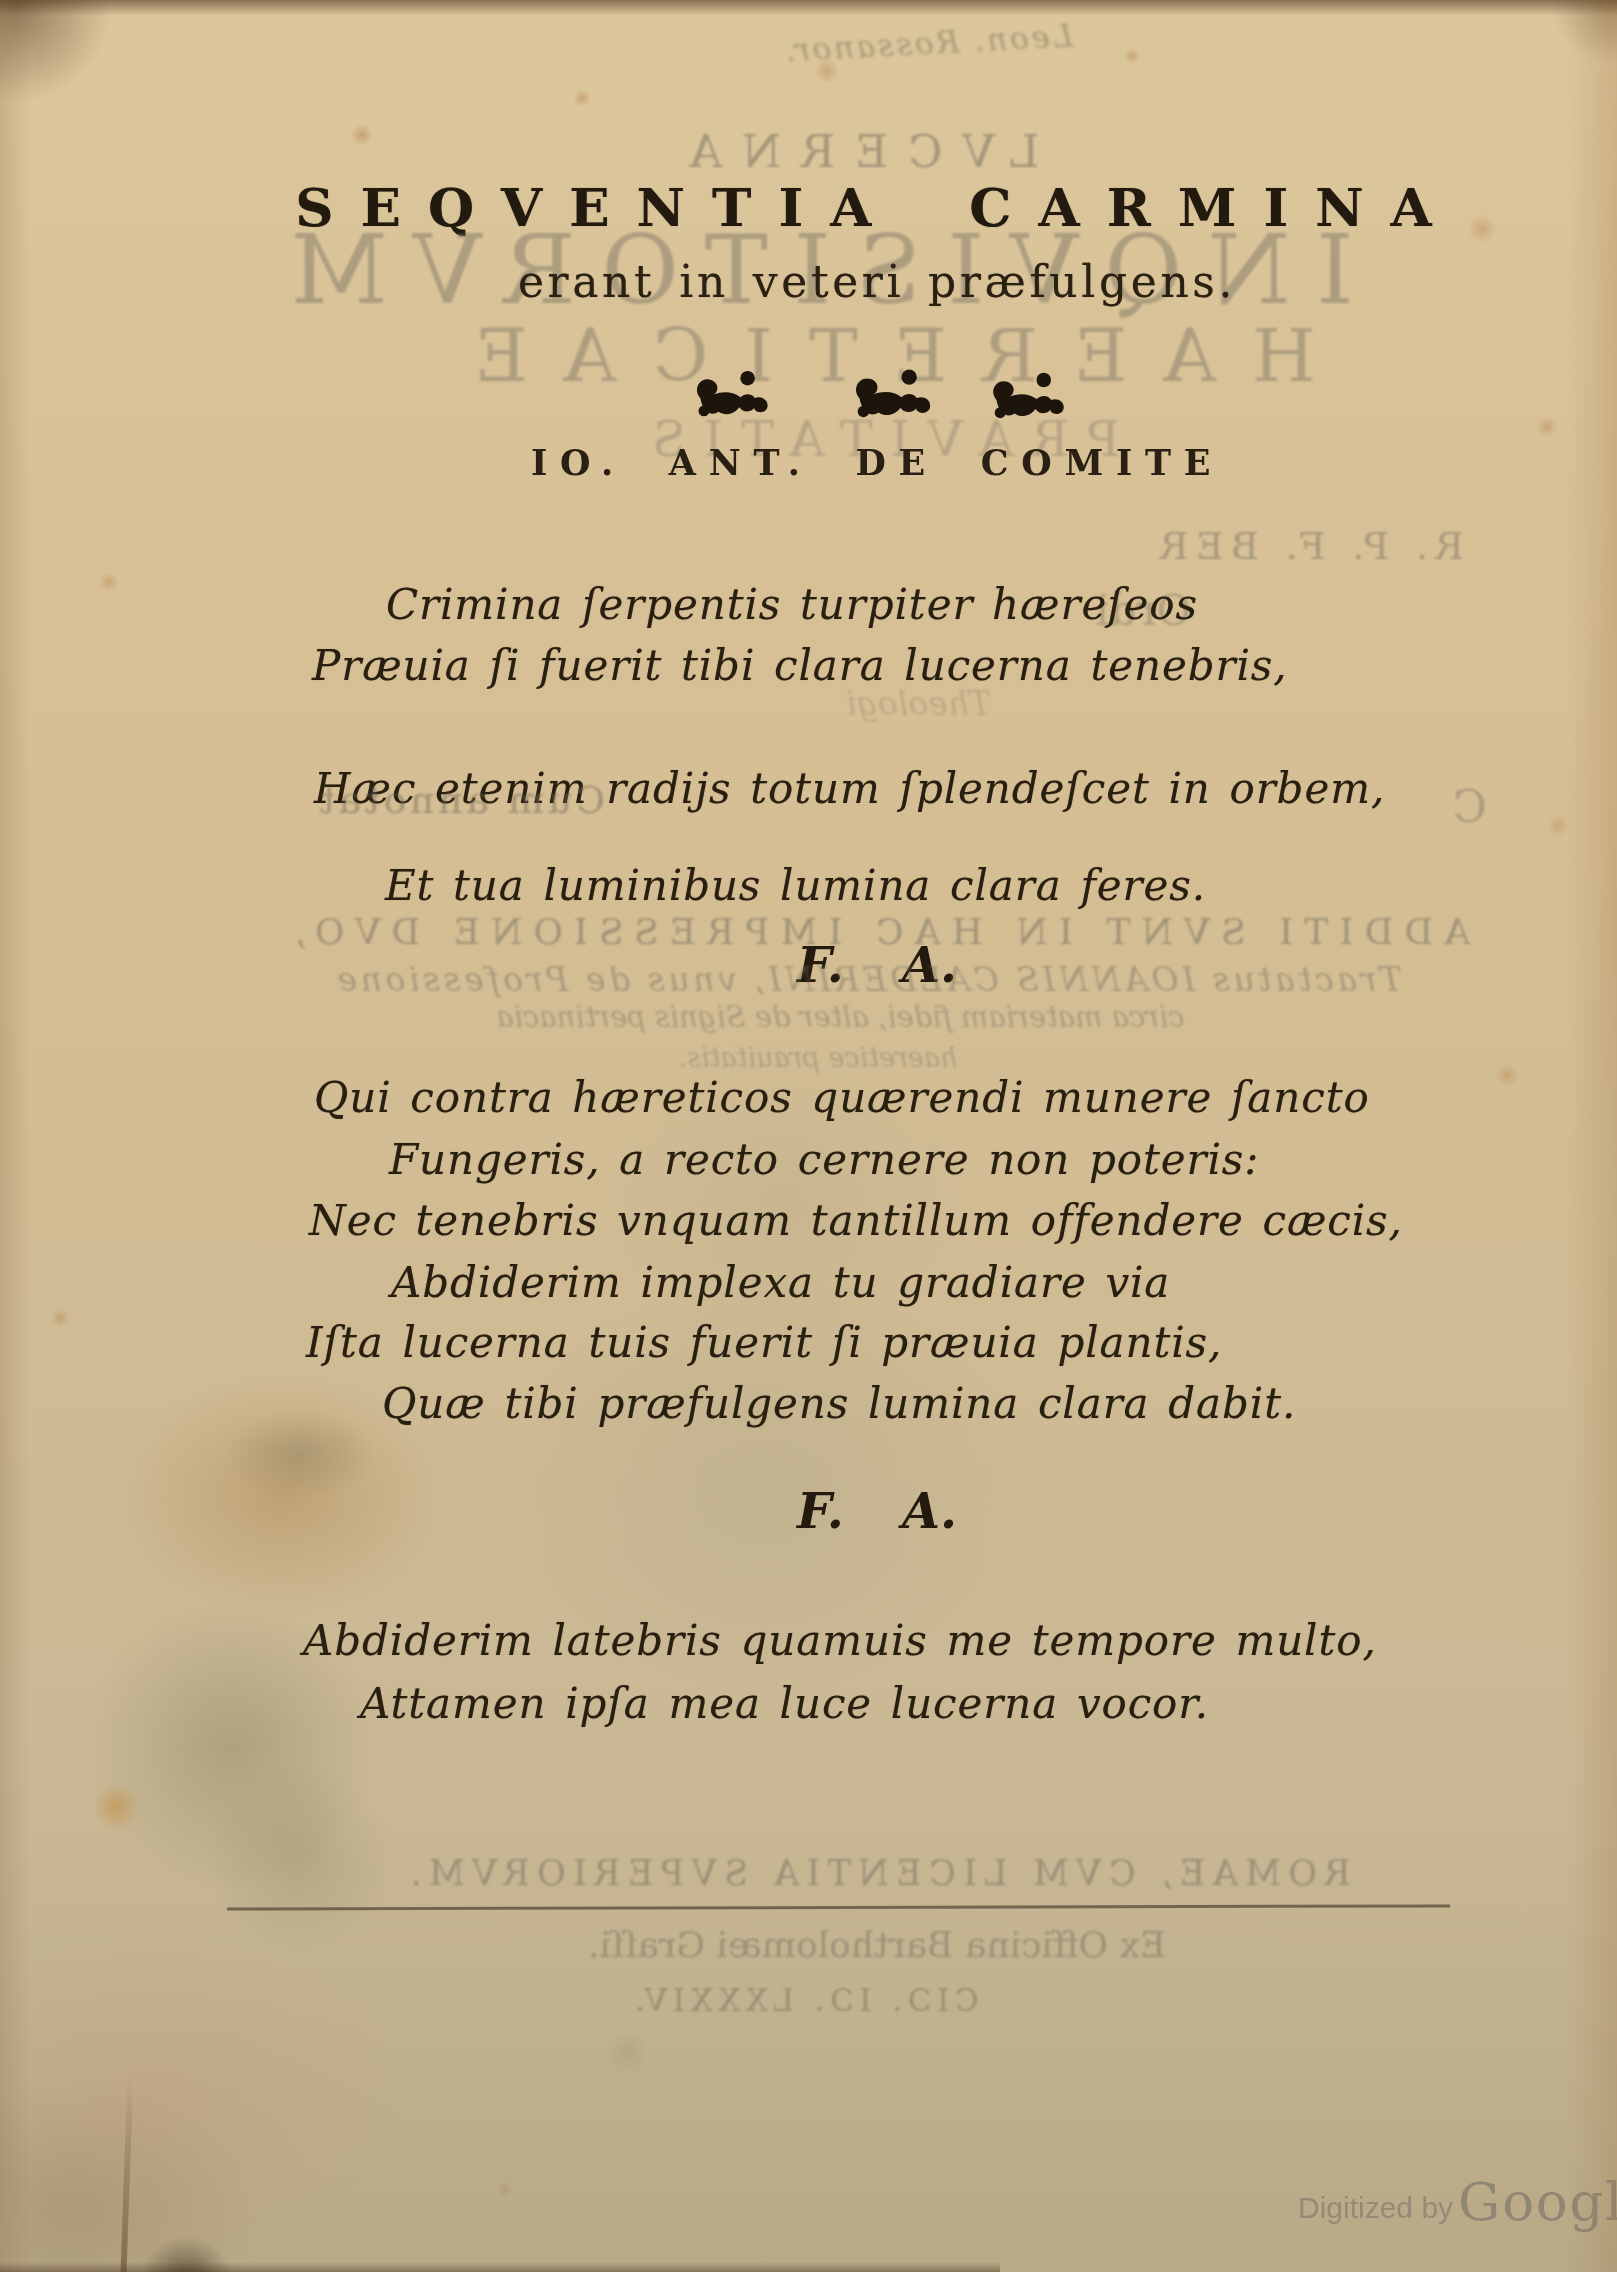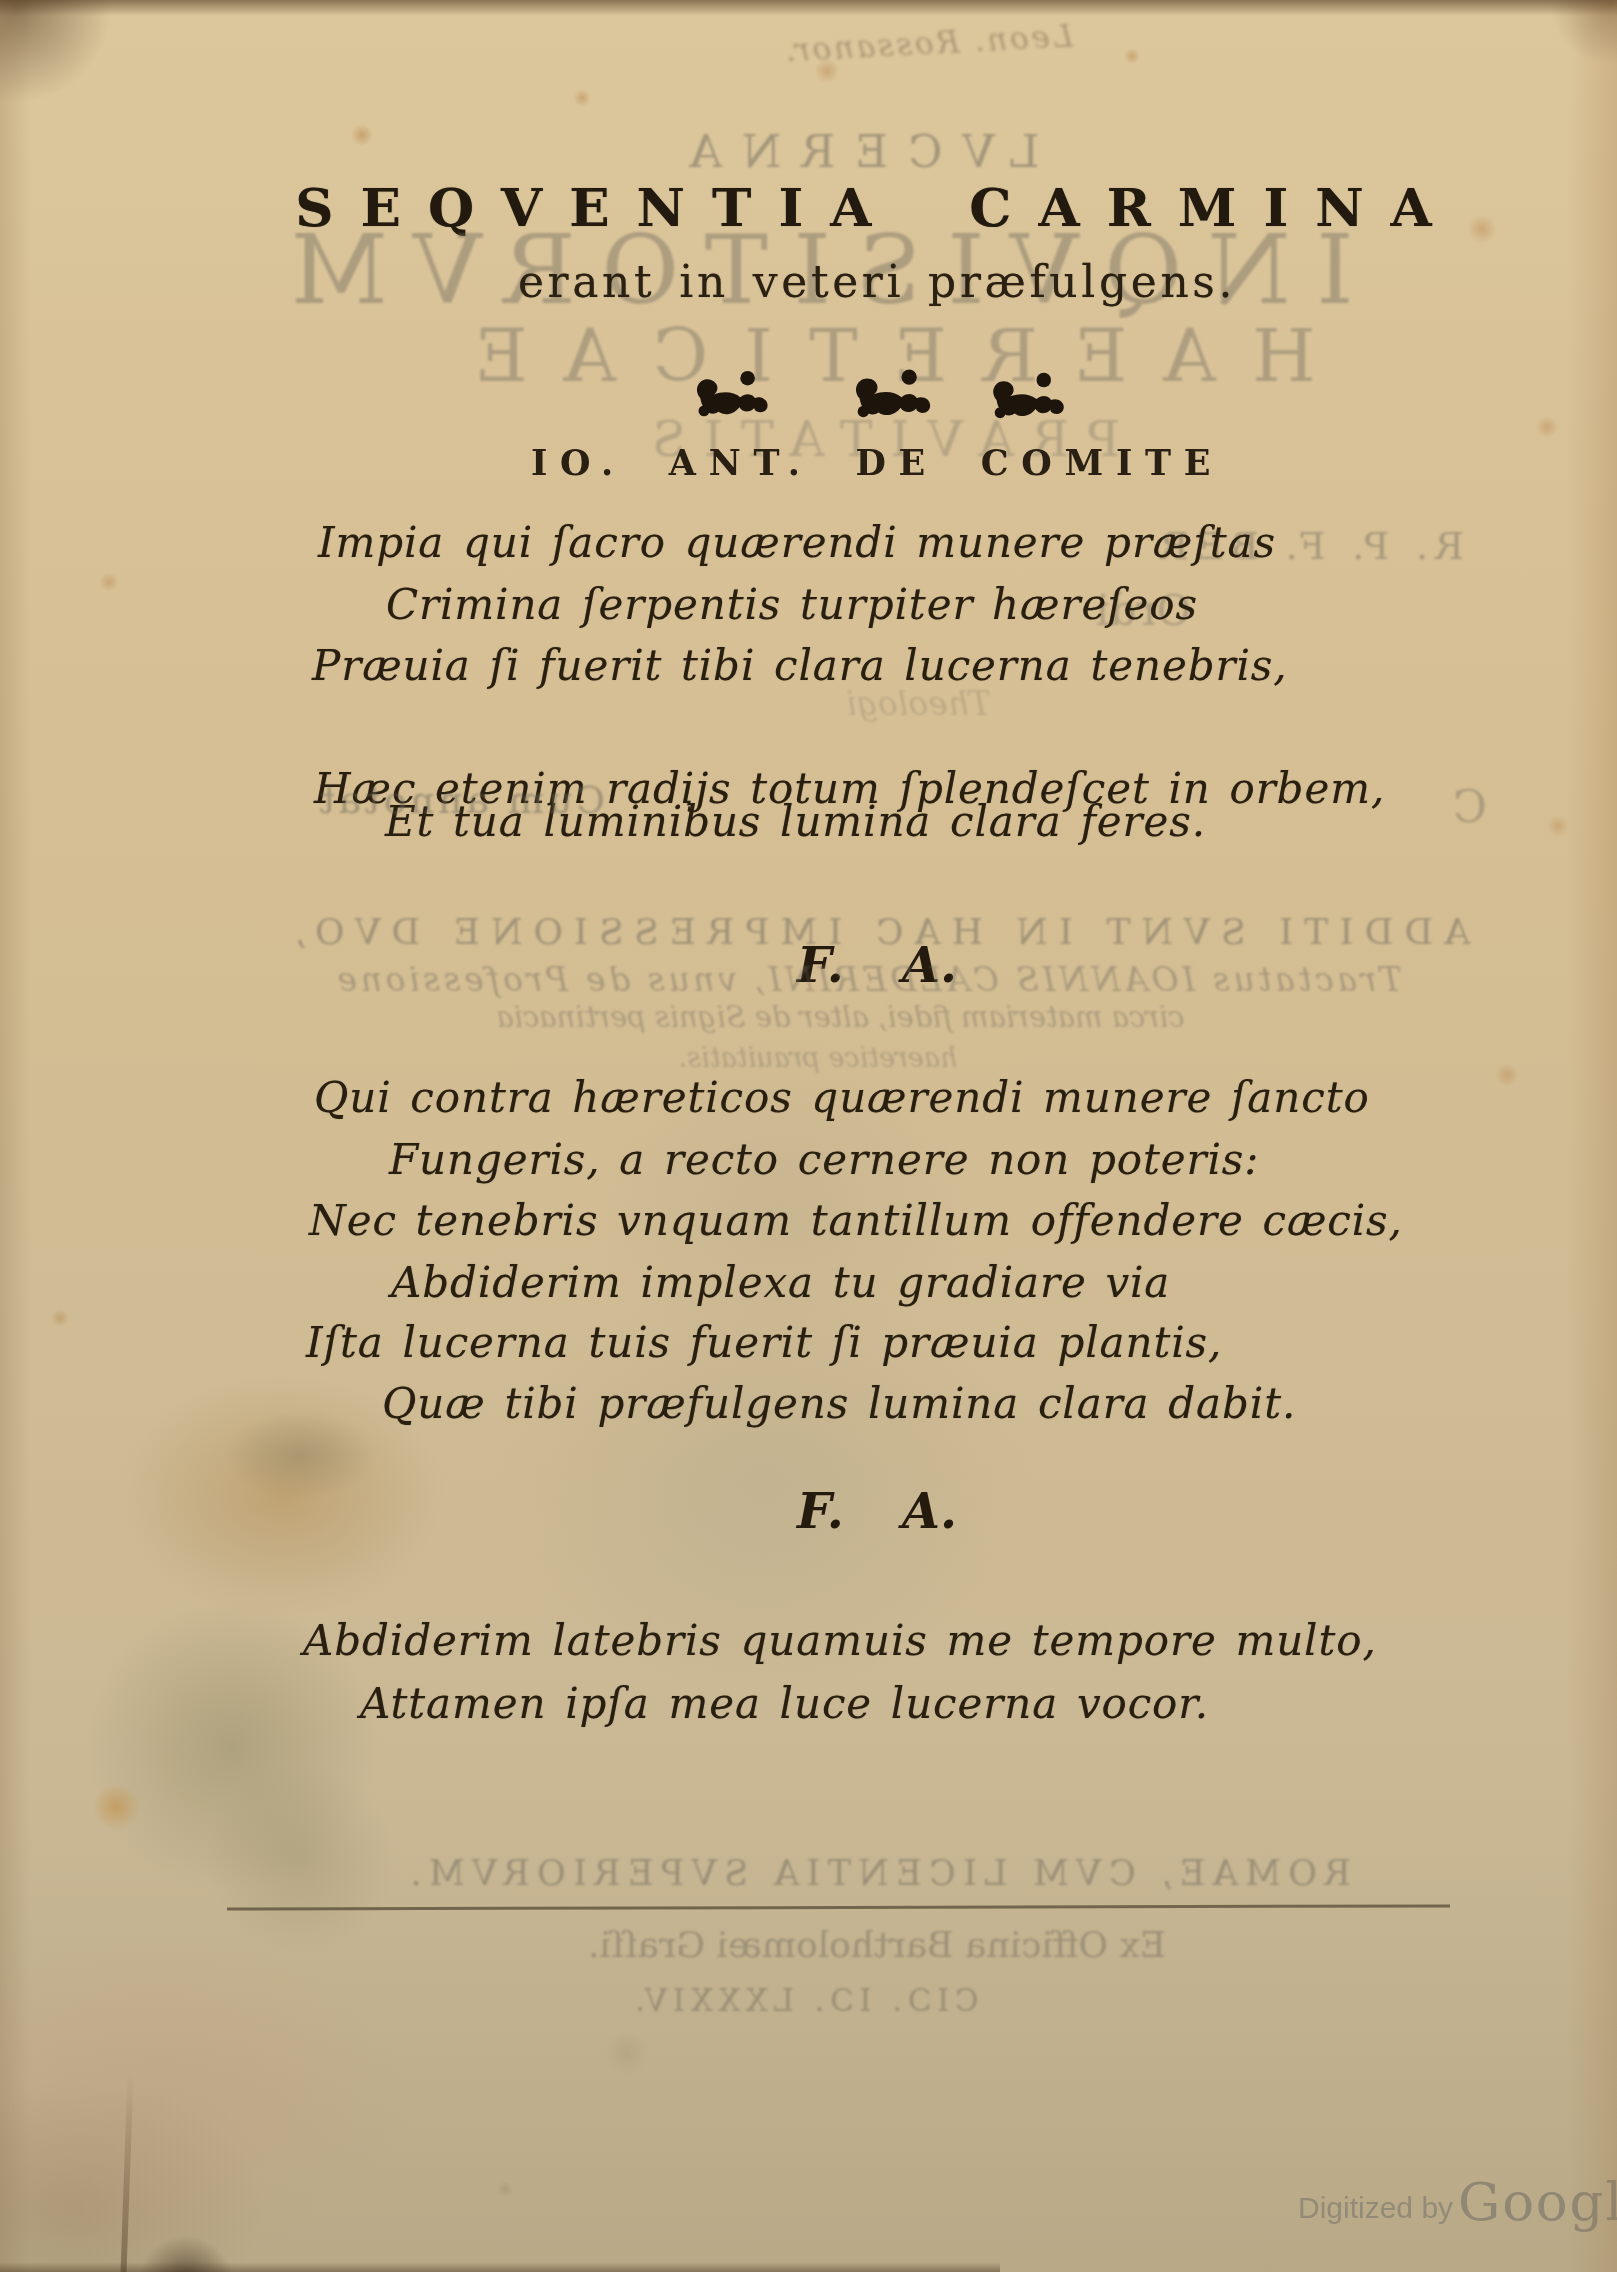--- a/index.html
+++ b/index.html
@@ -88,25 +88,24 @@
   </div>
 
   <div class="bleed c" style="left:145px;top:411px;width:1464px;font-size:49px;letter-spacing:18px;opacity:.32;">PRAVITATIS</div>
 
   <div class="cblock author" style="top:442px;">IO. ANT. DE COMITE</div>
 
   <div class="bleed" style="left:1082px;top:524px;width:382px;font-size:38px;letter-spacing:7.3px;opacity:.45;">R. P. F. BER</div>
   <div class="bleed" style="left:1027px;top:586px;width:164px;font-size:42px;opacity:.38;">Ordi</div>
   <div class="bleed" style="left:564px;top:684px;width:427px;font-size:33px;font-style:italic;opacity:.25;">Theologi</div>
 
-  <div class="v" style="left:318px;top:518px;">Impia qui ſacro quærendi munere præſtas</div>
   <div class="v" style="left:386px;top:580px;">Crimina ſerpentis turpiter hæreſeos</div>
   <div class="v" style="left:312px;top:641px;">Præuia ſi fuerit tibi clara lucerna tenebris,</div>
   <div class="v" style="left:314px;top:764px;">Hæc etenim radijs totum ſplendeſcet in orbem,</div>
-  <div class="v" style="left:385px;top:797px;">Et tua luminibus lumina clara feres.</div>
+  <div class="v" style="left:385px;top:861px;">Et tua luminibus lumina clara feres.</div>
 
   <div class="bleed" style="left:250px;top:778px;width:355px;font-size:38px;letter-spacing:3.6px;opacity:.5;">Cum annotat</div>
   <div class="bleed" style="left:1423px;top:780px;width:64px;font-size:45px;opacity:.4;">C</div>
 
   <div class="bleed c" style="left:145px;top:911px;width:1464px;font-size:36px;letter-spacing:11px;opacity:.5;">ADDITI SVNT IN HAC IMPRESSIONE DVO,</div>
 
   <div class="cblock fa" style="top:936px;">
     <span>F.</span><span class="gap"></span><span>A.</span>
   </div>
 

